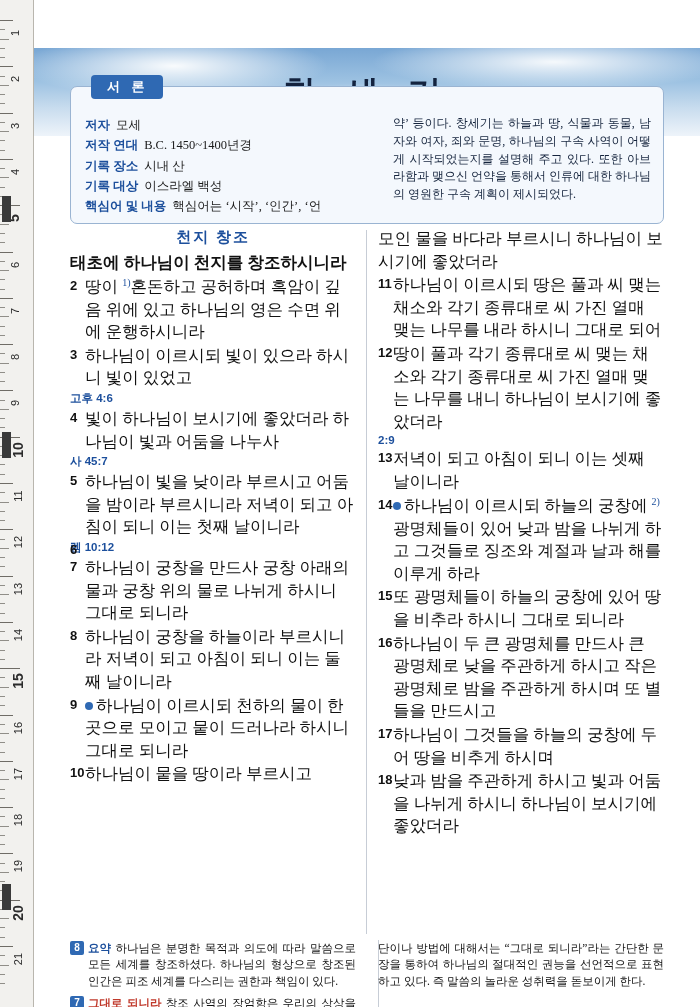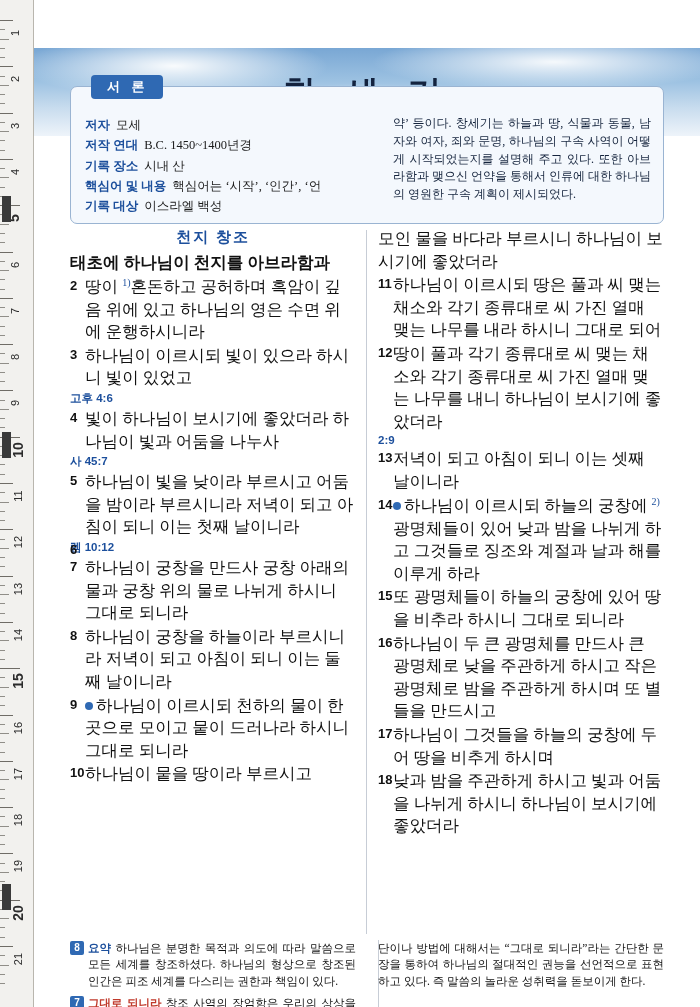--- a/index.html
+++ b/index.html
@@ -428,38 +428,38 @@
         </div>
         <div class="intro-row">
           <span class="intro-key">저작 연대</span>
           <span class="intro-val">B.C. 1450~1400년경</span>
         </div>
         <div class="intro-row">
           <span class="intro-key">기록 장소</span>
           <span class="intro-val">시내 산</span>
         </div>
         <div class="intro-row">
+          <span class="intro-key">기록 대상</span>
+          <span class="intro-val">이스라엘 백성</span>
+        </div>
+        <div class="intro-row">
           <span class="intro-key">핵심어 및 내용</span>
           <span class="intro-val">핵심어는 ‘시작’, ‘인간’, ‘언</span>
-        </div>
-        <div class="intro-row">
-          <span class="intro-key">기록 대상</span>
-          <span class="intro-val">이스라엘 백성</span>
         </div>
       </div>
     <div id="intro-right">약’ 등이다. 창세기는 하늘과 땅, 식물과 동물, 남자와 여자, 죄와 문명, 하나님의 구속 사역이 어떻게 시작되었는지를 설명해 주고 있다. 또한 아브라함과 맺으신 언약을 통해서 인류에 대한 하나님의 영원한 구속 계획이 제시되었다.</div>
   </div>
 
   <div id="cols">
     <div id="col-divider"></div>
 
     <div class="col" id="col-left">
       <div class="section-head">천지 창조</div>
       <div id="left-verses">
-          <div class="verse first"><span>태초에 하나님이 천지를 아브라함과</span></div>
+          <div class="verse first"><span>태초에 하나님이 천지를 창조하시니라</span></div>
           <div class="verse"><span class="vnum">2</span><span>땅이 <span class="sup">1)</span>혼돈하고 공허하며 흑암이 깊음 위에 있고 하나님의 영은 수면 위에 운행하시니라</span></div>
           <div class="verse"><span class="vnum">3</span><span>하나님이 이르시되 빛이 있으라 하시니 빛이 있었고</span></div>
           <div class="xref">고후 4:6</div>
           <div class="verse"><span class="vnum">4</span><span>빛이 하나님이 보시기에 좋았더라 하나님이 빛과 어둠을 나누사</span></div>
           <div class="xref">사 45:7</div>
           <div class="verse"><span class="vnum">5</span><span>하나님이 빛을 낮이라 부르시고 어둠을 밤이라 부르시니라 저녁이 되고 아침이 되니 이는 첫째 날이니라</span></div>
           <div class="verse"><span class="vnum">6</span></div>
           <div class="xref">렘 10:12</div>
           <div class="verse"><span class="vnum">7</span><span>하나님이 궁창을 만드사 궁창 아래의 물과 궁창 위의 물로 나뉘게 하시니 그대로 되니라</span></div>
           <div class="verse"><span class="vnum">8</span><span>하나님이 궁창을 하늘이라 부르시니라 저녁이 되고 아침이 되니 이는 둘째 날이니라</span></div>

